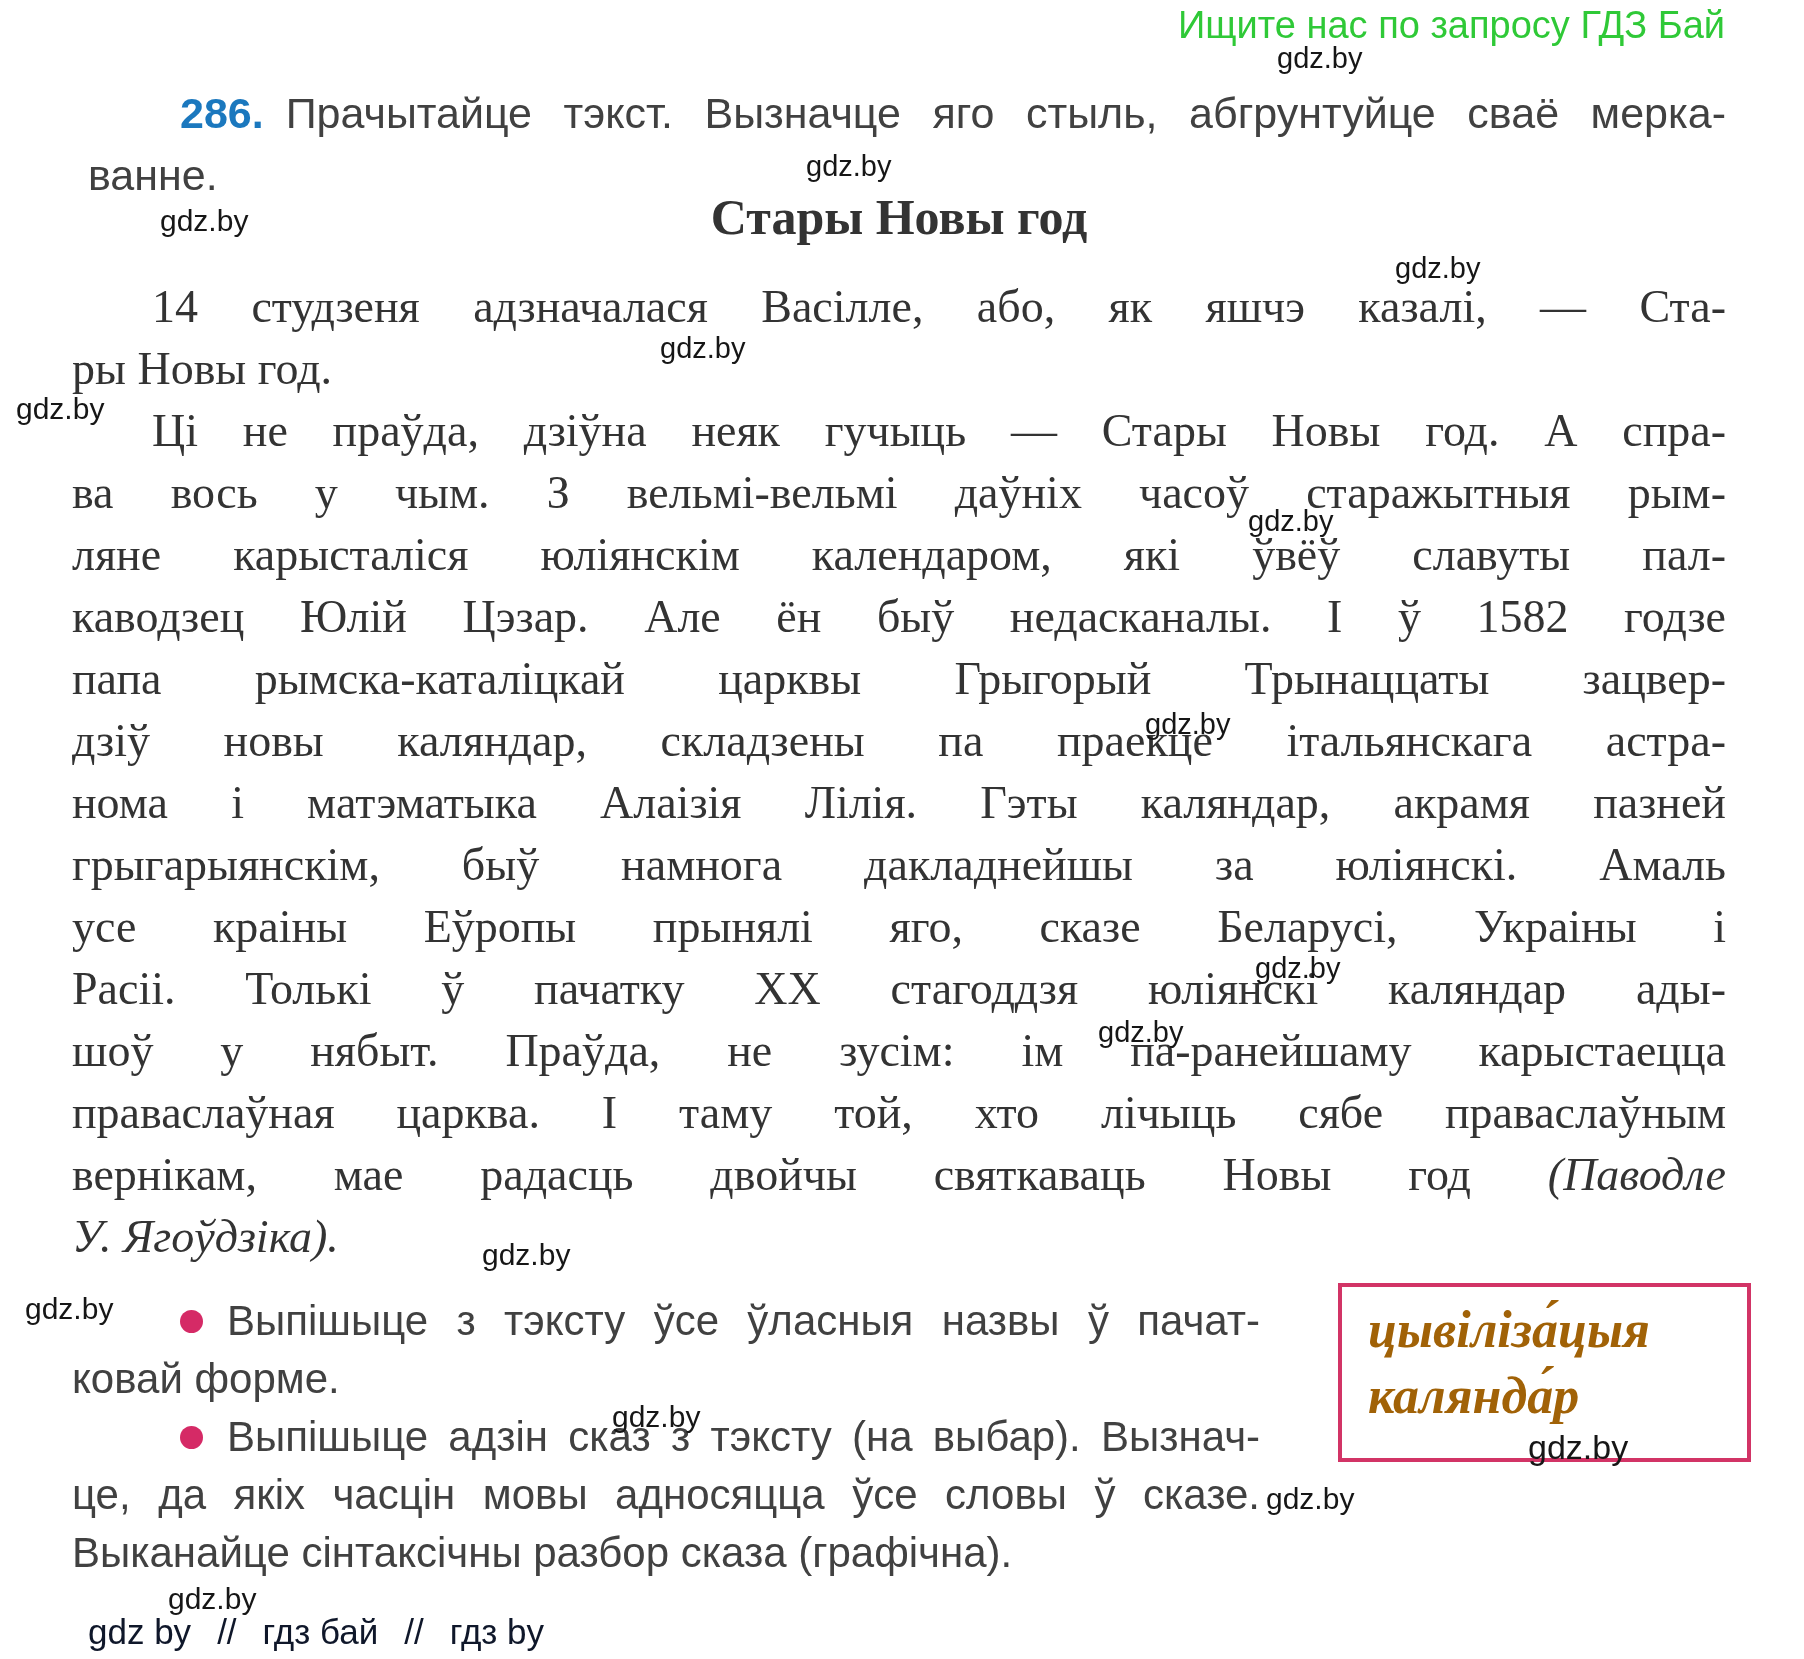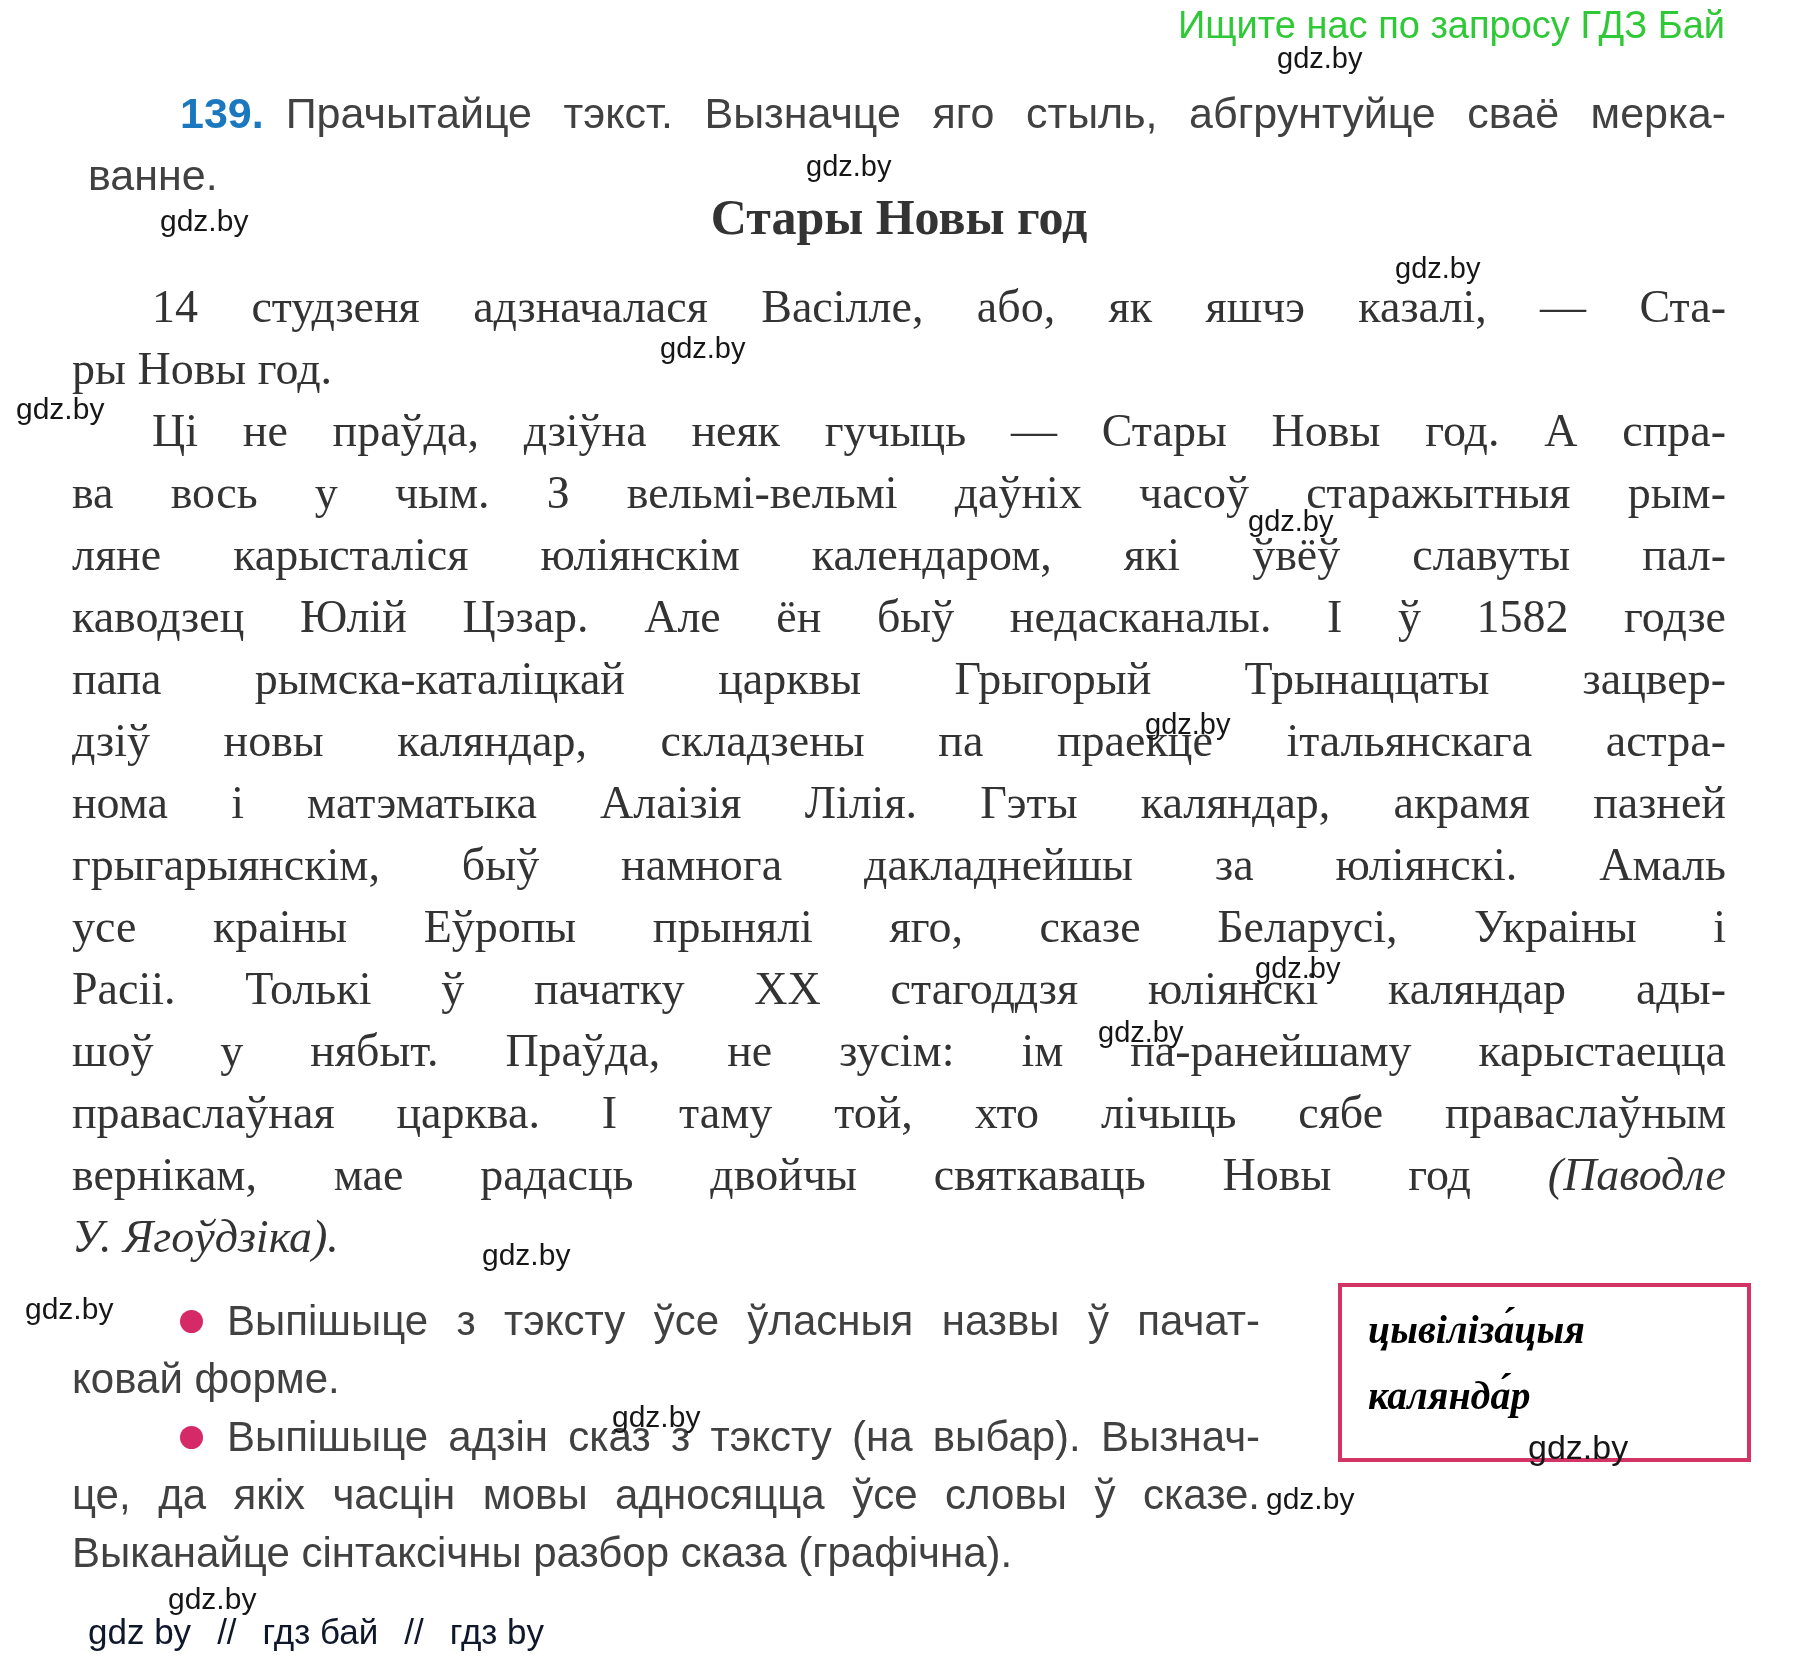--- a/index.html
+++ b/index.html
@@ -15,34 +15,34 @@
   .title{position:absolute;top:188px;left:72px;width:1654px;text-align:center;
          font-weight:bold;font-size:50px;color:#333333;}
   .promo{position:absolute;top:4px;left:75px;width:1650px;text-align:right;
          font-family:"Liberation Sans","DejaVu Sans",sans-serif;font-size:38px;color:#2fc937;}
   .wm{position:absolute;font-family:"Liberation Sans","DejaVu Sans",sans-serif;
       color:#161616;white-space:nowrap;}
   .bullet-line{font-size:42px;line-height:58px;}
   .dot{position:absolute;width:23px;height:23px;border-radius:50%;background:#d52a66;}
   .vocab-box{position:absolute;left:1338px;top:1283px;width:379px;height:161px;
              border:4px solid #d23466;background:#ffffff;padding:10px 0 0 26px;box-sizing:content-box;}
-  .vocab-word{font-size:40px;line-height:66px;font-weight:bold;font-style:italic;color:#000000;}
+  .vocab-word{font-size:52px;line-height:66px;font-weight:bold;font-style:italic;color:#a16207;}
   .footer{position:absolute;top:1612px;left:75px;width:1650px;text-align:left;
           font-family:"Liberation Sans","DejaVu Sans",sans-serif;font-size:35px;color:#0f172a;}
   .footer span{margin:0 13px;}
 </style>
 </head>
 <body>
 
 <div class="sheet">
 
   <div class="promo">Ищите нас по запросу ГДЗ Бай</div>
 
   <div class="line sans task just" style="left:180px;top:84px;width:1546px;">
-    <span class="num">139.</span><span>Прачытайце тэкст. Вызначце яго стыль, абгрунтуйце сваё мерка-</span>
+    <span class="num">286.</span><span>Прачытайце тэкст. Вызначце яго стыль, абгрунтуйце сваё мерка-</span>
   </div>
   <div class="line sans task" style="left:88px;top:146px;">ванне.</div>
 
   <div class="title">Стары Новы год</div>
 
   <div id="body-lines">
       <div class="line serif just" style="left: 152px; top: 276px; width: 1574px;">14 студзеня адзначалася Васілле, або, як яшчэ казалі, — Ста-</div>
       <div class="line serif" style="left: 72px; top: 338px;">ры Новы год.</div>
       <div class="line serif just" style="left: 152px; top: 400px; width: 1574px;">Ці не праўда, дзіўна неяк гучыць — Стары Новы год. А спра-</div>
       <div class="line serif just" style="left: 72px; top: 462px; width: 1654px;">ва вось у чым. З вельмі-вельмі даўніх часоў старажытныя рым-</div>

